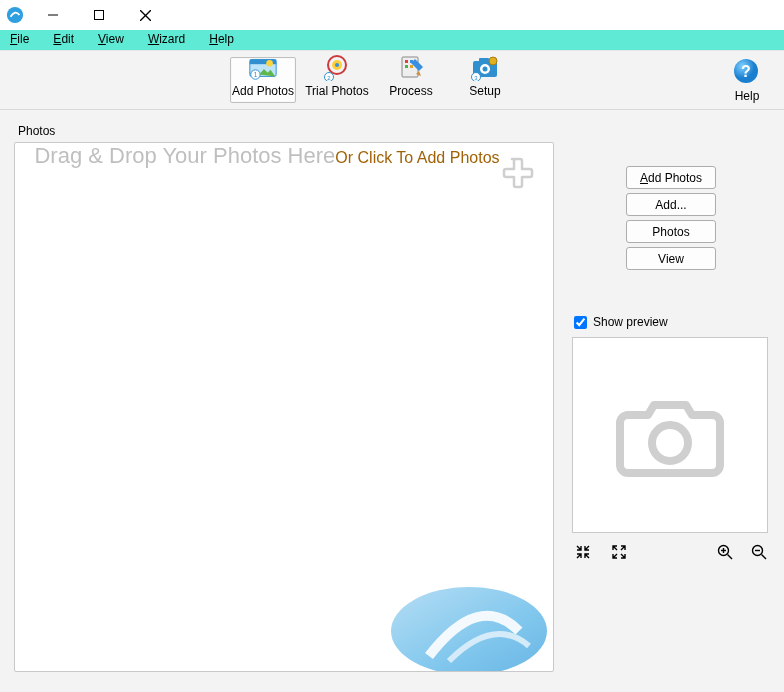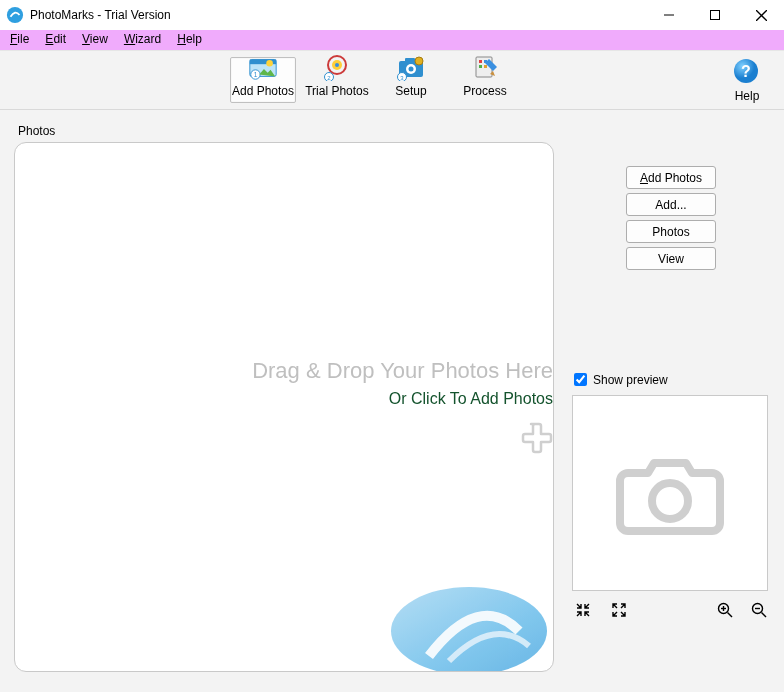--- a/index.html
+++ b/index.html
@@ -25,22 +25,22 @@
   .win-btn {
     width: 46px; height: 30px;
     display: flex; align-items: center; justify-content: center;
     font-size: 13px;
   }
   .menubar {
     height: 20px;
     display: flex;
     align-items: center;
     padding: 0 4px 2px 4px;
-    gap: 4px;
-    background: #f0abfc;
+    gap: 12px;
+    background: #5eead4;
   }
   .menu-item {
     padding: 1px 6px;
     font-size: 12px;
   }
   .menu-item .ul { text-decoration: underline; }
   .toolbar-wrap {
     background: #f3f3f3;
     border-top: 1px solid #e6e6e6;
     border-bottom: 1px solid #d9d9d9;
@@ -84,35 +84,35 @@
   .photos-label { font-size: 12px; margin: 4px 0 4px 4px; }
   .layout {
     display: flex;
     gap: 18px;
     height: calc(100% - 22px);
   }
   .dropzone {
     flex: 1;
     background: #fff;
     border: 1px solid #c9c9c9;
-    border-radius: 12px;
+    border-radius: 2px;
     position: relative;
     display: flex;
-    flex-direction: column;
-    align-items: flex-end;
+    flex-direction: row;
+    align-items: flex-start;
     justify-content: center;
     overflow: hidden;
   }
   .dropzone .big-text {
     color: #bfbfbf;
     font-size: 22px;
     font-weight: 400;
   }
   .dropzone .sub-text {
-    color: #14532d;
+    color: #a16207;
     font-size: 16px;
     margin-top: 6px;
   }
   .dropzone .plus {
     margin-top: 14px;
     color: #cfcfcf;
   }
   .watermark {
     position: absolute;
     right: 4px; bottom: 0px;
@@ -138,22 +138,22 @@
     background: #fdfdfd;
     border: 1px solid #adadad;
     border-radius: 3px;
     font-size: 12px;
     font-family: inherit;
     display: flex; align-items: center; justify-content: center;
     cursor: default;
   }
   .win-button .ul { text-decoration: underline; }
   .preview-row {
-    margin-top: 103px;
-    display: flex; align-items: flex-start;
+    margin-top: 45px;
+    display: flex; align-items: flex-end;
     gap: 6px;
     padding-left: 2px;
   }
   .preview-row input { margin:0; }
   .preview-box {
     margin-top: 8px;
     width: 196px;
     height: 196px;
     border: 1px solid #c9c9c9;
     background: #fff;
@@ -174,21 +174,20 @@
 </head>
 <body>
 
 <div class="titlebar">
   <span class="app-icon">
     <svg viewBox="0 0 20 20" width="18" height="18">
       <circle cx="10" cy="10" r="9" fill="#2f9fe0"></circle>
       <path d="M5 12 Q10 4 15 10" stroke="#fff" stroke-width="2" fill="none"></path>
     </svg>
   </span>
-  <span class="title-text">PhotoMarks - Trial Version</span>
   <div class="win-controls">
     <div class="win-btn">
       <svg width="10" height="10" viewBox="0 0 10 10">
           <line x1="0" y1="5" x2="10" y2="5" stroke="#000" stroke-width="1"></line>
         </svg>
     </div>
     <div class="win-btn">
       <svg width="10" height="10" viewBox="0 0 10 10">
           <rect x="0.5" y="0.5" width="9" height="9" fill="none" stroke="#000" stroke-width="1"></rect>
         </svg>
@@ -232,45 +231,45 @@
           <circle cx="15" cy="12" r="5" fill="#ffcf3a"></circle>
           <circle cx="15" cy="12" r="2" fill="#3a8fe0"></circle>
           <circle cx="7" cy="24" r="4.5" fill="#fff" stroke="#2f8fcf"></circle>
           <text x="7" y="27" font-size="6" text-anchor="middle" fill="#2f8fcf">2</text>
         </svg>
       </span>
       <span class="label">Trial Photos</span>
     </div>
     <div class="tool-btn">
       <span class="icon-slot">
+        <svg width="30" height="28" viewBox="0 0 30 28">
+          <rect x="6" y="4" width="16" height="20" rx="1" fill="#eee" stroke="#888"></rect>
+          <rect x="9" y="7" width="3" height="3" fill="#e04040"></rect>
+          <rect x="14" y="7" width="3" height="3" fill="#3a8fe0"></rect>
+          <rect x="9" y="12" width="3" height="3" fill="#4fb04a"></rect>
+          <rect x="14" y="12" width="3" height="3" fill="#e0a030"></rect>
+          <path d="M19 6 l8 8 l-4 4 l-8 -8 z" fill="#3a8fe0"></path>
+          <path d="M23 18 l2 5 l-5 -2 z" fill="#c99040"></path>
+        </svg>
+      </span>
+      <span class="label">Process</span>
+    </div>
+    <div class="tool-btn">
+      <span class="icon-slot">
         <svg width="32" height="28" viewBox="0 0 32 28">
           <rect x="4" y="8" width="24" height="16" rx="2" fill="#2f8fcf"></rect>
           <rect x="10" y="5" width="10" height="5" rx="1" fill="#2f8fcf"></rect>
           <circle cx="16" cy="16" r="5" fill="#fff"></circle>
           <circle cx="16" cy="16" r="2.5" fill="#2f8fcf"></circle>
           <circle cx="24" cy="8" r="4" fill="#e0b020" stroke="#a67c10"></circle>
           <circle cx="7" cy="24" r="4.5" fill="#fff" stroke="#2f8fcf"></circle>
           <text x="7" y="27" font-size="6" text-anchor="middle" fill="#2f8fcf">3</text>
         </svg>
       </span>
       <span class="label">Setup</span>
-    </div>
-    <div class="tool-btn">
-      <span class="icon-slot">
-        <svg width="30" height="28" viewBox="0 0 30 28">
-          <rect x="6" y="4" width="16" height="20" rx="1" fill="#eee" stroke="#888"></rect>
-          <rect x="9" y="7" width="3" height="3" fill="#e04040"></rect>
-          <rect x="14" y="7" width="3" height="3" fill="#3a8fe0"></rect>
-          <rect x="9" y="12" width="3" height="3" fill="#4fb04a"></rect>
-          <rect x="14" y="12" width="3" height="3" fill="#e0a030"></rect>
-          <path d="M19 6 l8 8 l-4 4 l-8 -8 z" fill="#3a8fe0"></path>
-          <path d="M23 18 l2 5 l-5 -2 z" fill="#c99040"></path>
-        </svg>
-      </span>
-      <span class="label">Process</span>
     </div>
   </div>
   <div class="tool-spacer"></div>
   <div class="help-btn">
     <span class="icon-slot">
       <svg width="26" height="26" viewBox="0 0 26 26">
         <defs>
           <radialGradient id="hg" cx="35%" cy="30%">
             <stop offset="0%" stop-color="#7fd0ff"></stop>
             <stop offset="100%" stop-color="#1b7fd0"></stop>

